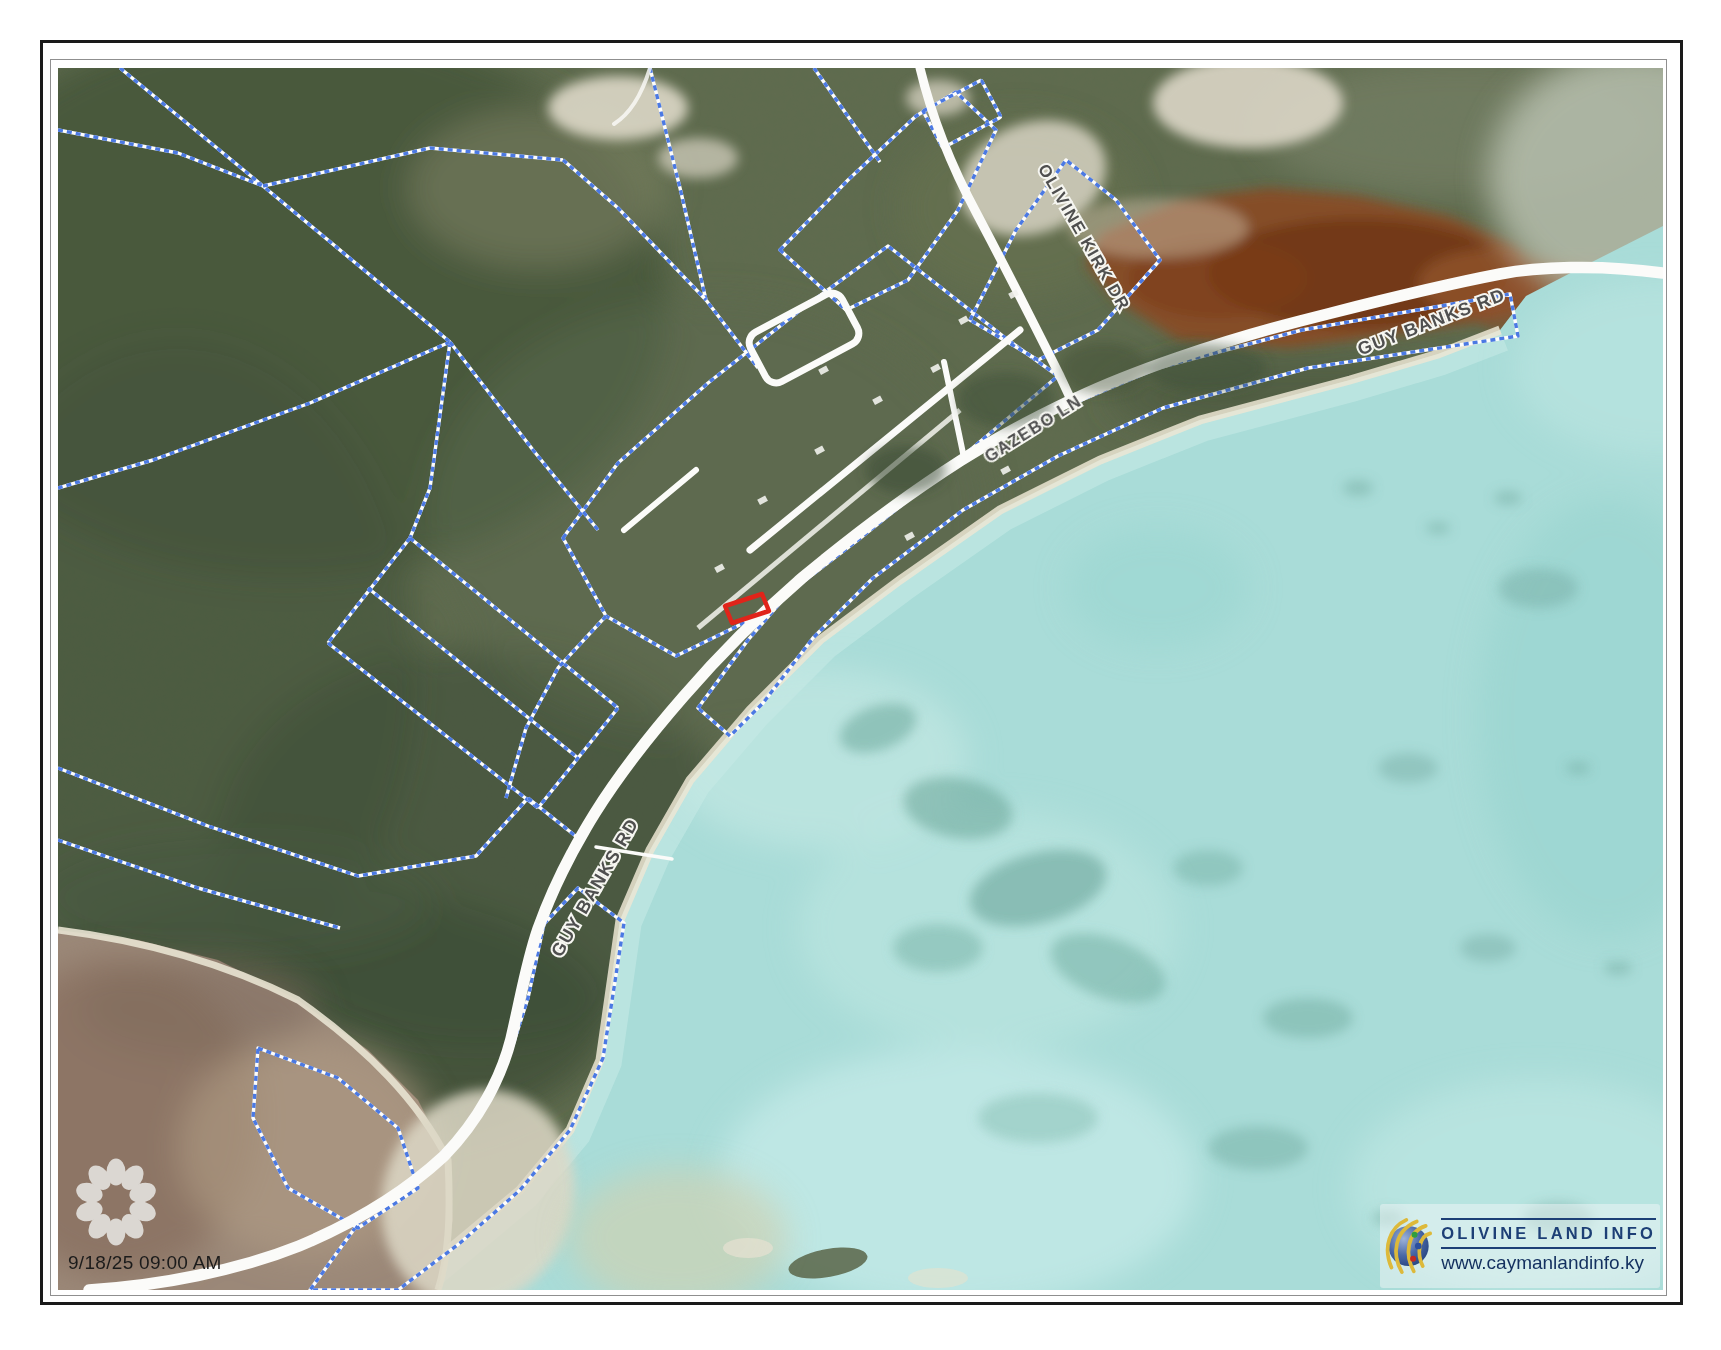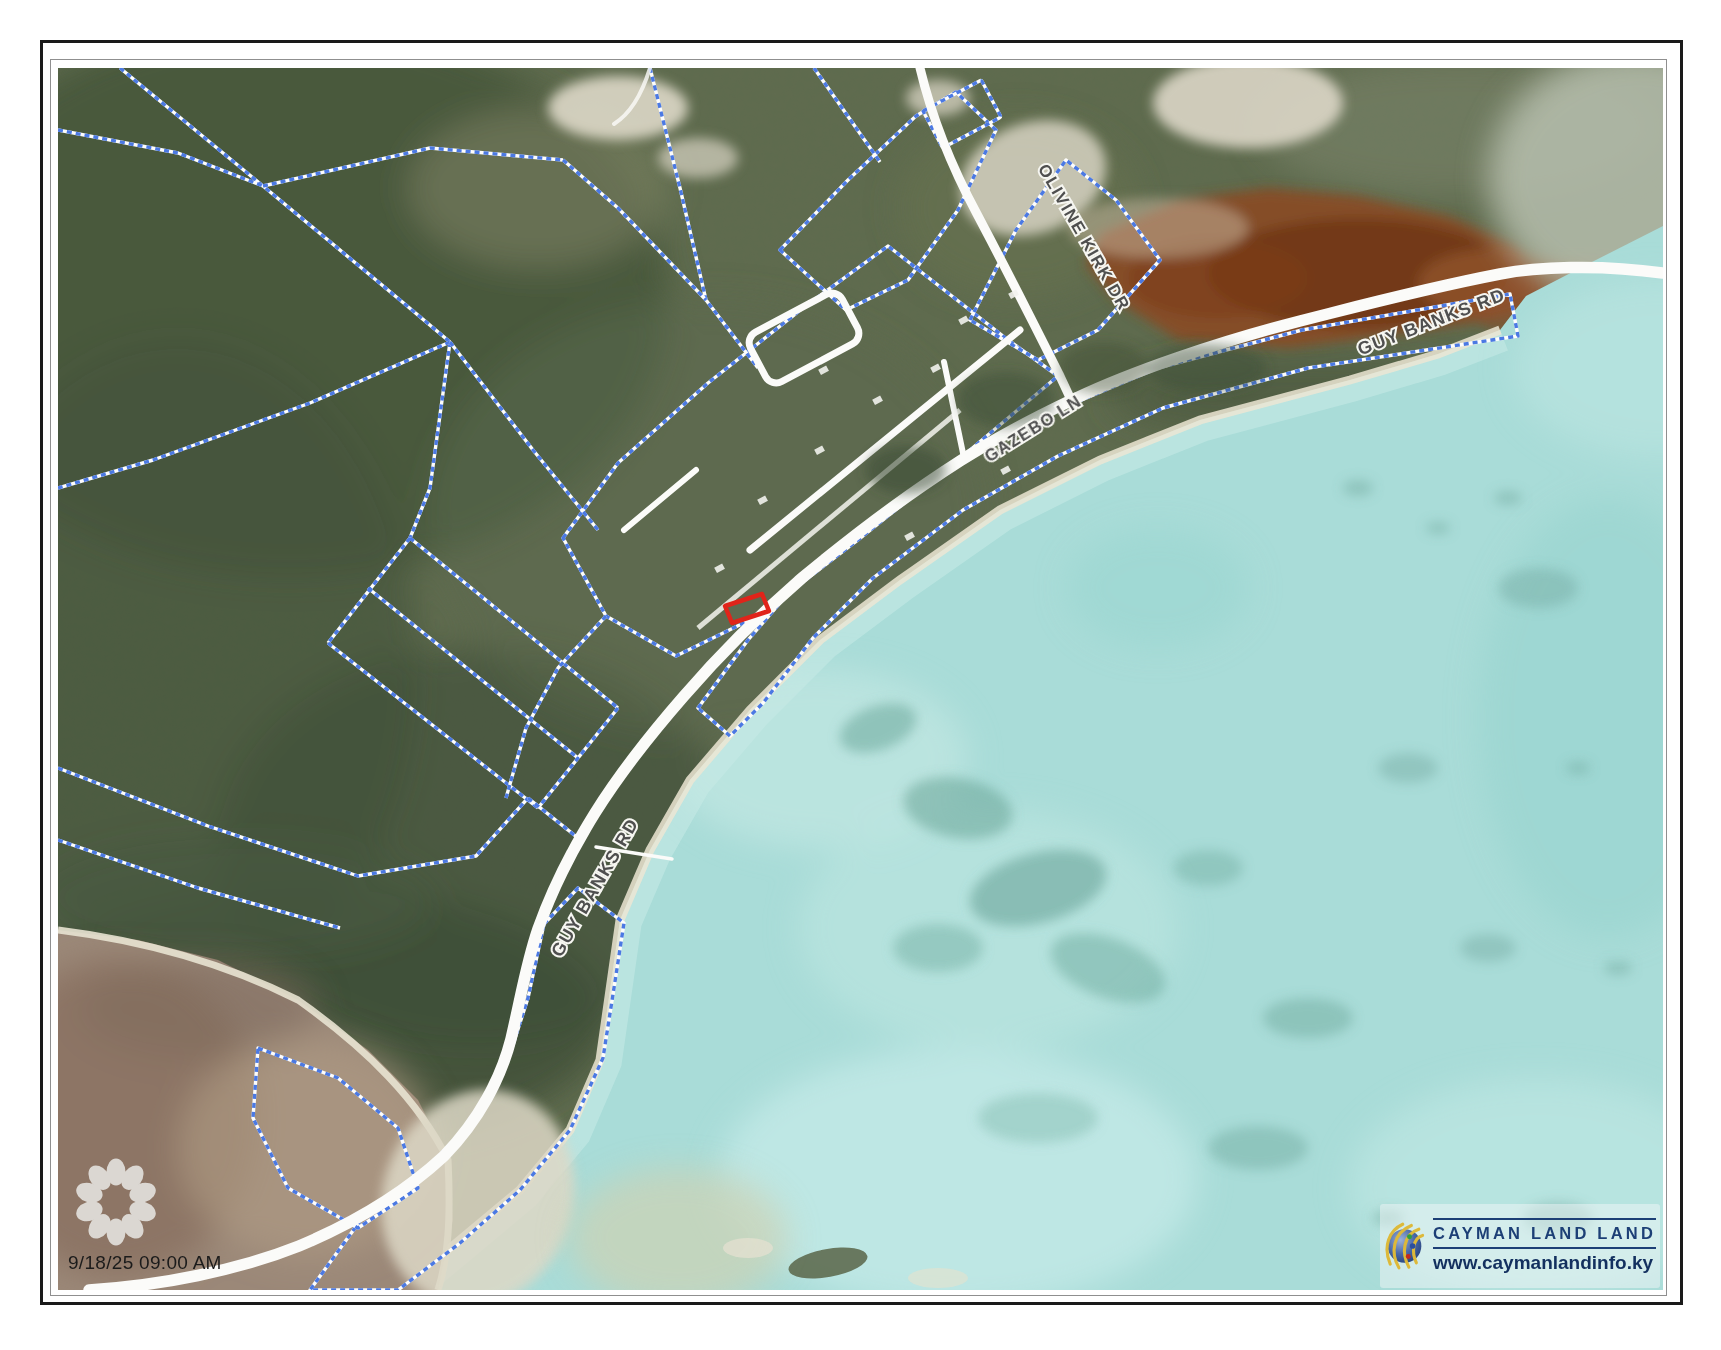--- a/index.html
+++ b/index.html
@@ -28,21 +28,21 @@
         color:rgba(255,255,255,.55);letter-spacing:5px;font-weight:400;}
 
   .logo{position:absolute;left:1322px;top:1136px;width:280px;height:84px;display:flex;
         align-items:center;gap:8px;background:rgba(248,249,250,.45);border-radius:3px;
         padding:2px 4px;box-sizing:border-box;}
   .logo-col{flex:1;}
   .logo-rule{border-top:2px solid #1d3f76;margin:0 0 4px 0;}
   .logo-rule2{border-top:2px solid #1d3f76;margin:4px 0 3px 0;}
   .logo-title{font-size:16.5px;font-weight:bold;letter-spacing:3.2px;color:#1d3f76;
         white-space:nowrap;}
-  .logo-site{font-size:19px;font-weight:bold;color:#13305f;white-space:nowrap;}
+  .logo-site{font-size:19px;font-weight:normal;color:#13305f;white-space:nowrap;}
 </style>
 </head>
 <body>
 
 <div class="page">
   <div class="outer-frame"></div>
   <div class="inner-frame"></div>
 
   <div class="map">
     <svg class="basemap" width="1605" height="1222" viewBox="0 0 1605 1222" xmlns="http://www.w3.org/2000/svg">
@@ -299,19 +299,19 @@
           <path d="M 24,72 C 10,48 14,16 44,4"></path>
           <path d="M 40,71 C 28,50 30,18 56,10"></path>
           <path d="M 52,64 C 44,48 46,24 62,20"></path>
         </g>
         <circle cx="41" cy="22" r="4" fill="#2f9e3f"></circle>
         <circle cx="46" cy="37" r="4.5" fill="#2b4f9e"></circle>
         <circle cx="39" cy="54" r="4" fill="#c22a20"></circle>
       </svg>
       <div class="logo-col">
         <div class="logo-rule"></div>
-        <div class="logo-title">CAYMAN LAND LAND</div>
+        <div class="logo-title">OLIVINE LAND INFO</div>
         <div class="logo-rule2"></div>
         <div class="logo-site">www.caymanlandinfo.ky</div>
       </div>
     </div>
   </div>
 </div>
 
 </body></html>

